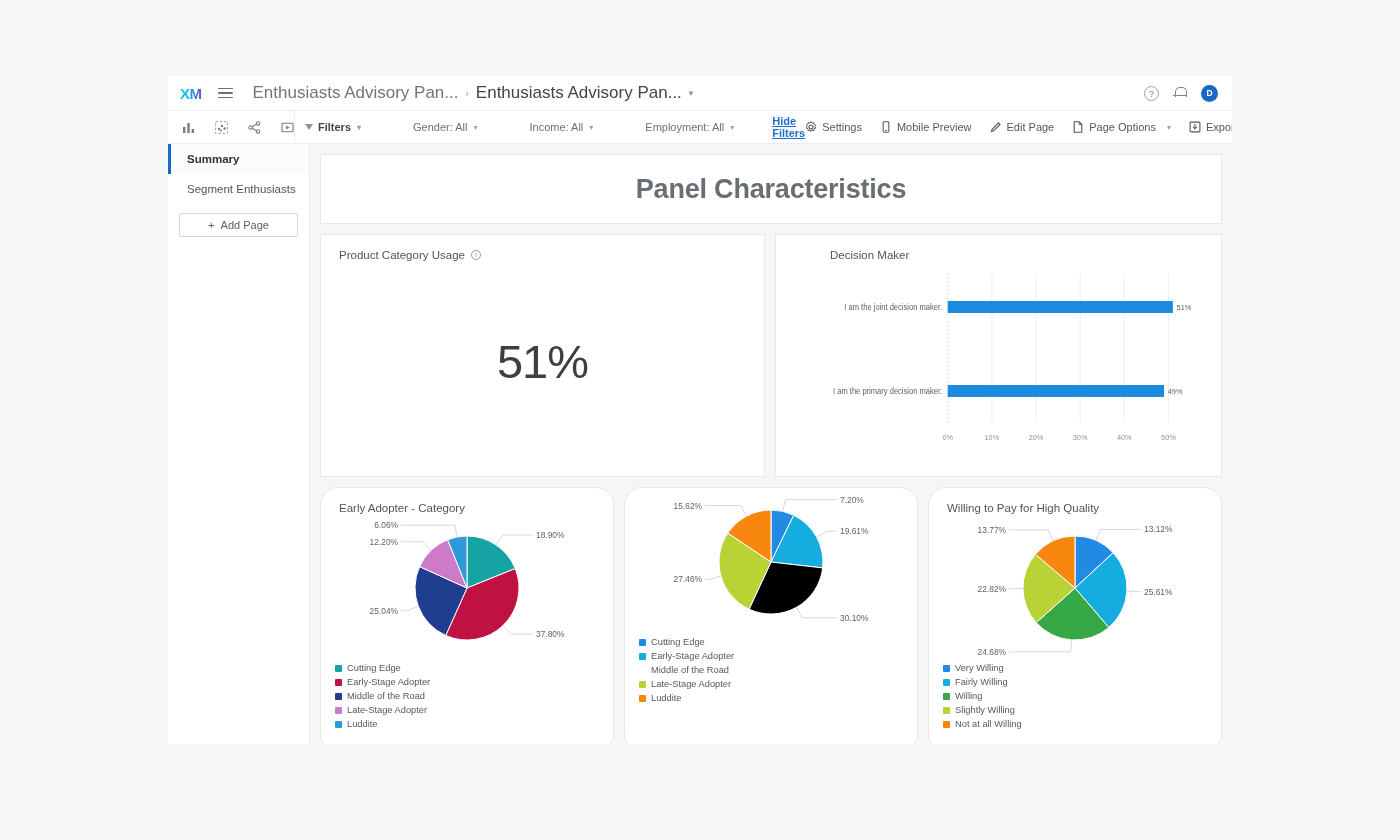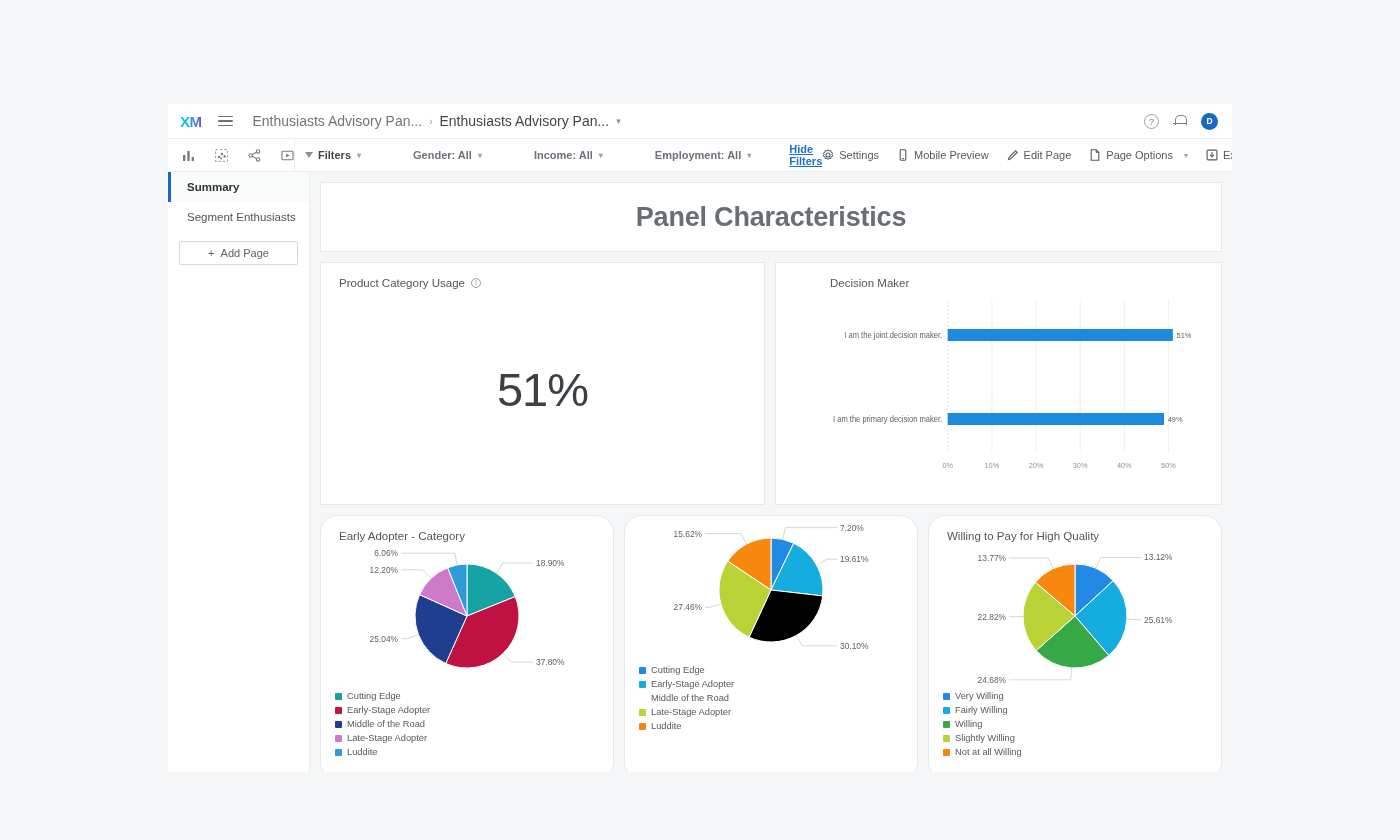--- a/index.html
+++ b/index.html
@@ -4,21 +4,21 @@
 <style>
   * { box-sizing: border-box; margin: 0; padding: 0; }
   html, body {
     width: 1400px; height: 840px;
     background: #f4f6f7;
     font-family: "Liberation Sans", sans-serif;
     overflow: hidden;
   }
   .app {
     position: absolute;
-    left: 168px; top: 104px;
+    left: 168px; top: 76px;
     width: 1064px; height: 668px;
     background: #ffffff;
     overflow: hidden;
   }
 
   
   .topbar {
     height: 35px;
     display: flex; align-items: center;
     padding: 0 14px 0 12px;
@@ -27,21 +27,21 @@
   }
   .xm-logo {
     font-size: 15px; font-weight: bold; letter-spacing: -0.5px;
     background: linear-gradient(90deg,#00d0e0 0%, #13b1e8 40%, #6e46d6 100%);
     -webkit-background-clip: text; background-clip: text;
     -webkit-text-fill-color: transparent; color: transparent;
     margin-right: 16px;
   }
   .hamburger { width: 15px; display:flex; flex-direction:column; gap:3px; margin-right:20px; cursor:pointer;}
   .hamburger i { display:block; height:1.6px; background:#6b7278; border-radius:1px;}
-  .crumb { font-size: 14px; color: #6f767c; white-space: nowrap; }
+  .crumb { font-size: 17px; color: #6f767c; white-space: nowrap; }
   .crumb.active { color: #3f464c; }
   .crumb-sep { font-size: 10px; color: #9aa1a7; margin: 0 7px; }
   .chev { display:inline-block; margin-left:7px; color:#8c9399; font-size:9px; }
   .topbar-right { margin-left: auto; display: flex; align-items: center; gap: 14px; }
   .circ-icon {
     width: 15px; height: 15px; border-radius: 50%;
     border: 1.2px solid #9aa1a7; color: #7d848a;
     font-size: 9.5px; line-height: 13px; text-align: center; cursor: pointer;
   }
   .bell { width:14px;height:15px; position:relative; cursor:pointer; }
@@ -68,21 +68,21 @@
   }
   .sicon { color:#757c82; cursor:pointer; display:flex; align-items:center; }
   .filterbar { flex:1; display:flex; align-items:center; padding: 0 10px 0 10px; gap: 0; }
   .filter-item { font-size:11px; color:#6b7279; display:flex; align-items:center; cursor:pointer; white-space:nowrap;}
   .filter-item.bold { font-weight: bold; color:#3f464c; }
   .funnel {
     width:0;height:0;border-left:4px solid transparent;border-right:4px solid transparent;
     border-top:6px solid #8b9299; margin-right:5px;
   }
   .mini-chev { margin-left:6px; color:#9aa1a7; font-size:8px; }
-  .gap-l { margin-left: 52px; font-weight: bold; }
+  .gap-l { margin-left: 52px; }
   .hidefilters {
     font-size: 11px; color:#1c6fd0; text-decoration: underline; cursor:pointer;
     margin-left: 38px; font-weight:600;
   }
   .action-group { margin-left:auto; display:flex; align-items:center; gap:18px; }
   .action { font-size:11px; color:#53595f; display:flex; align-items:center; gap:5px; cursor:pointer; white-space:nowrap;}
 
   
   .body { display:flex; height: calc(668px - 68px); }
   .sidebar { width:142px; border-right:1px solid #eceef0; padding-top: 0px; background:#fff; }

